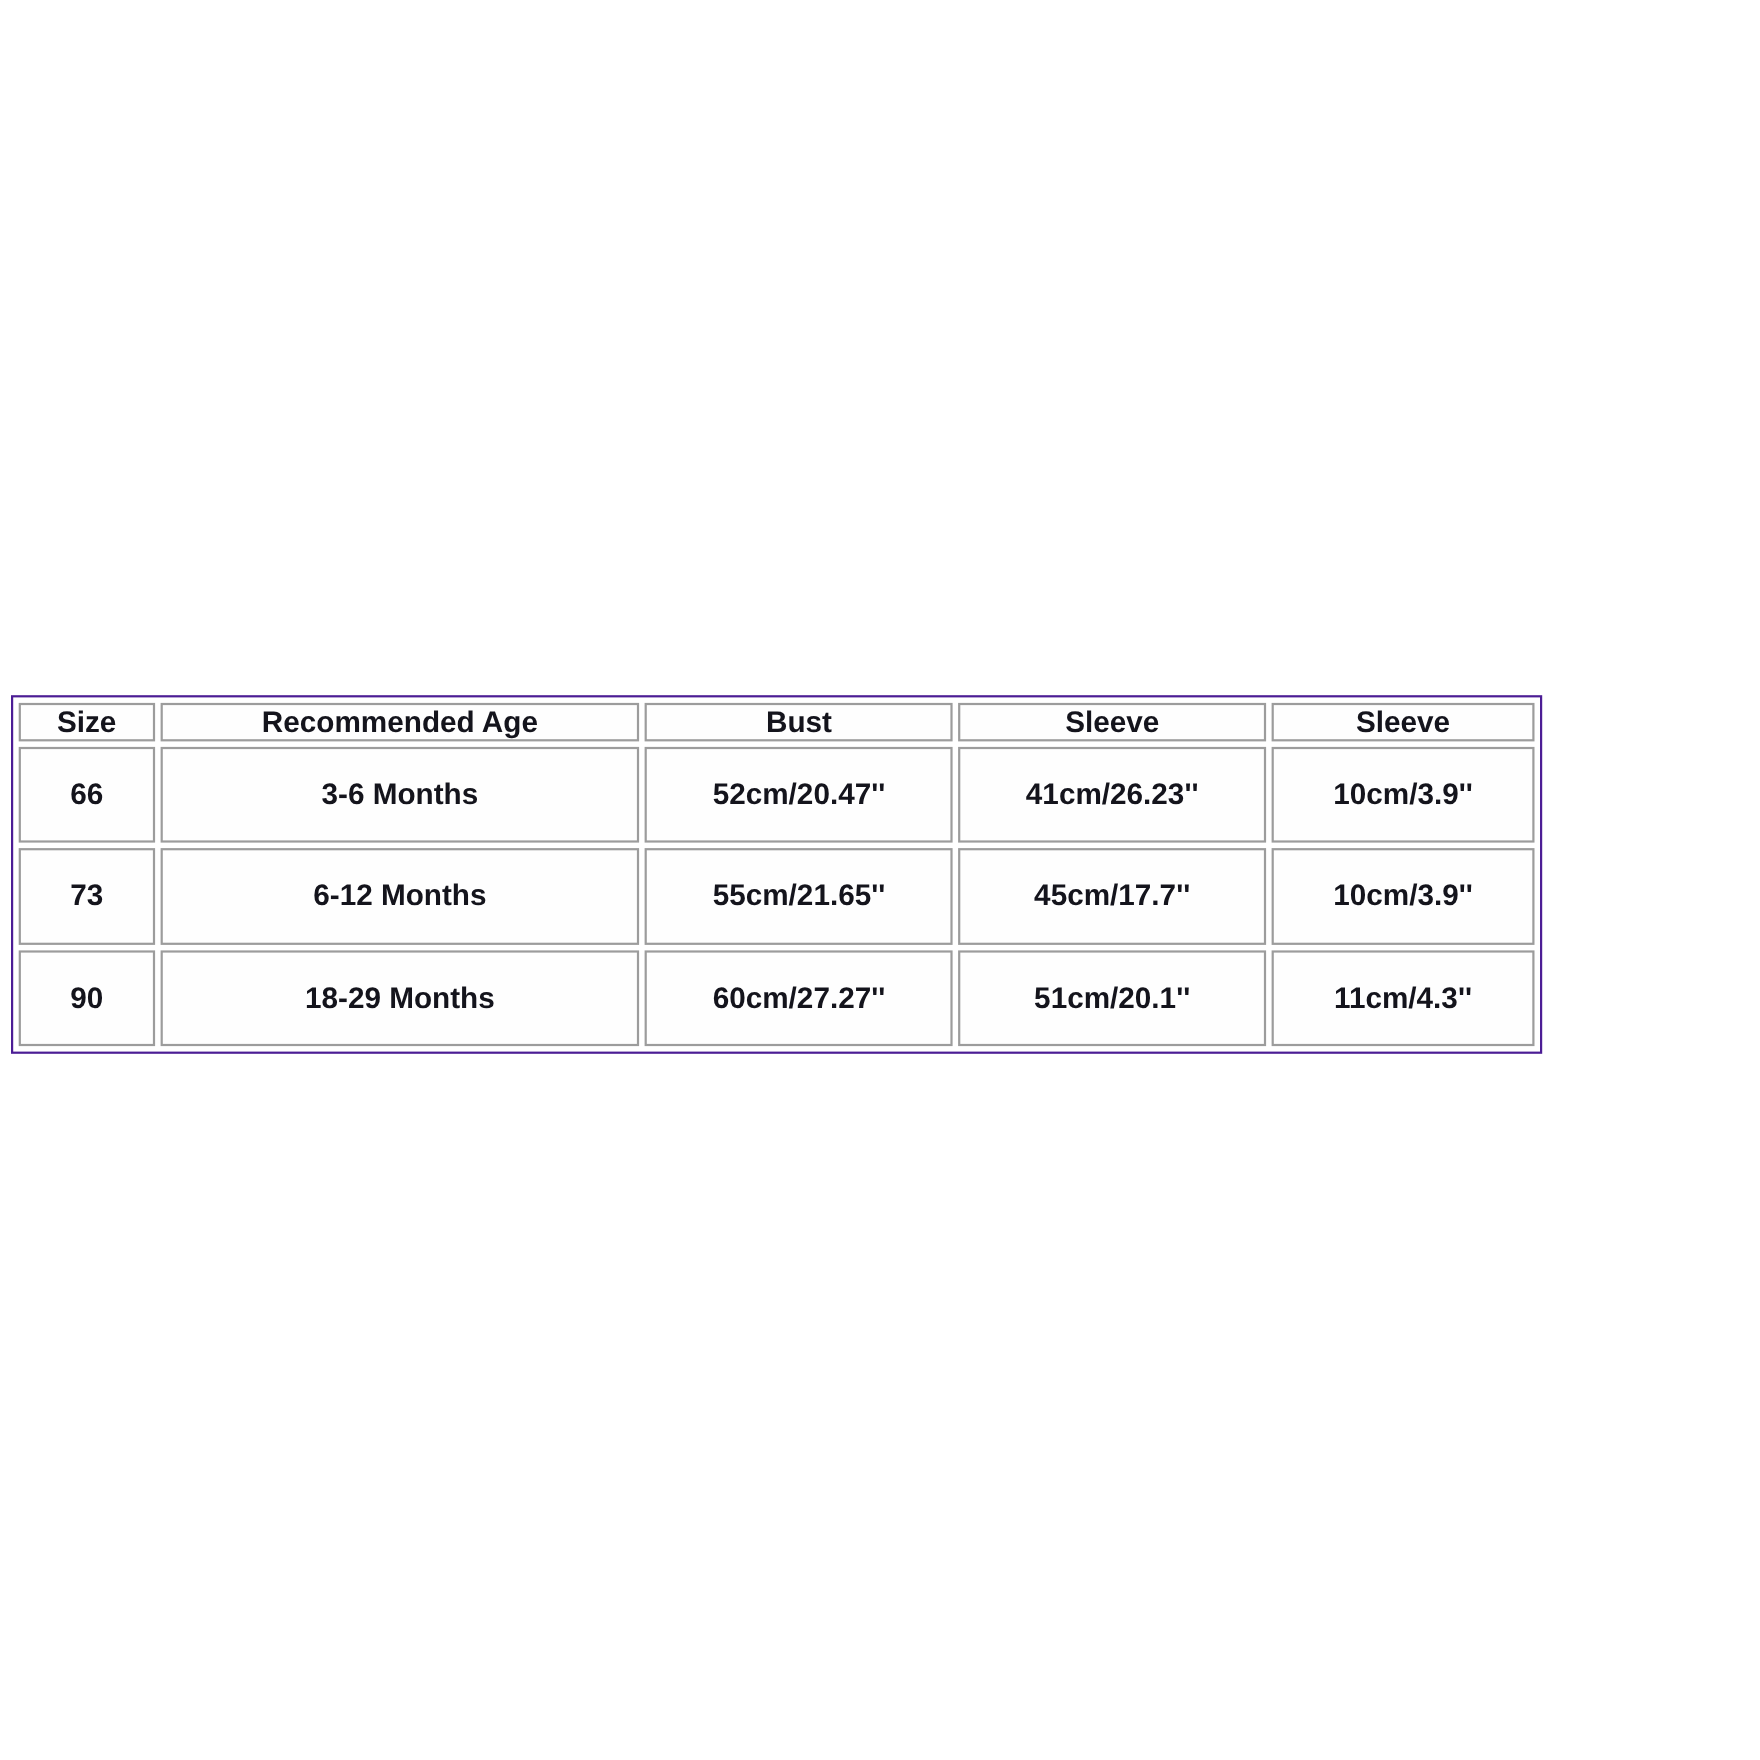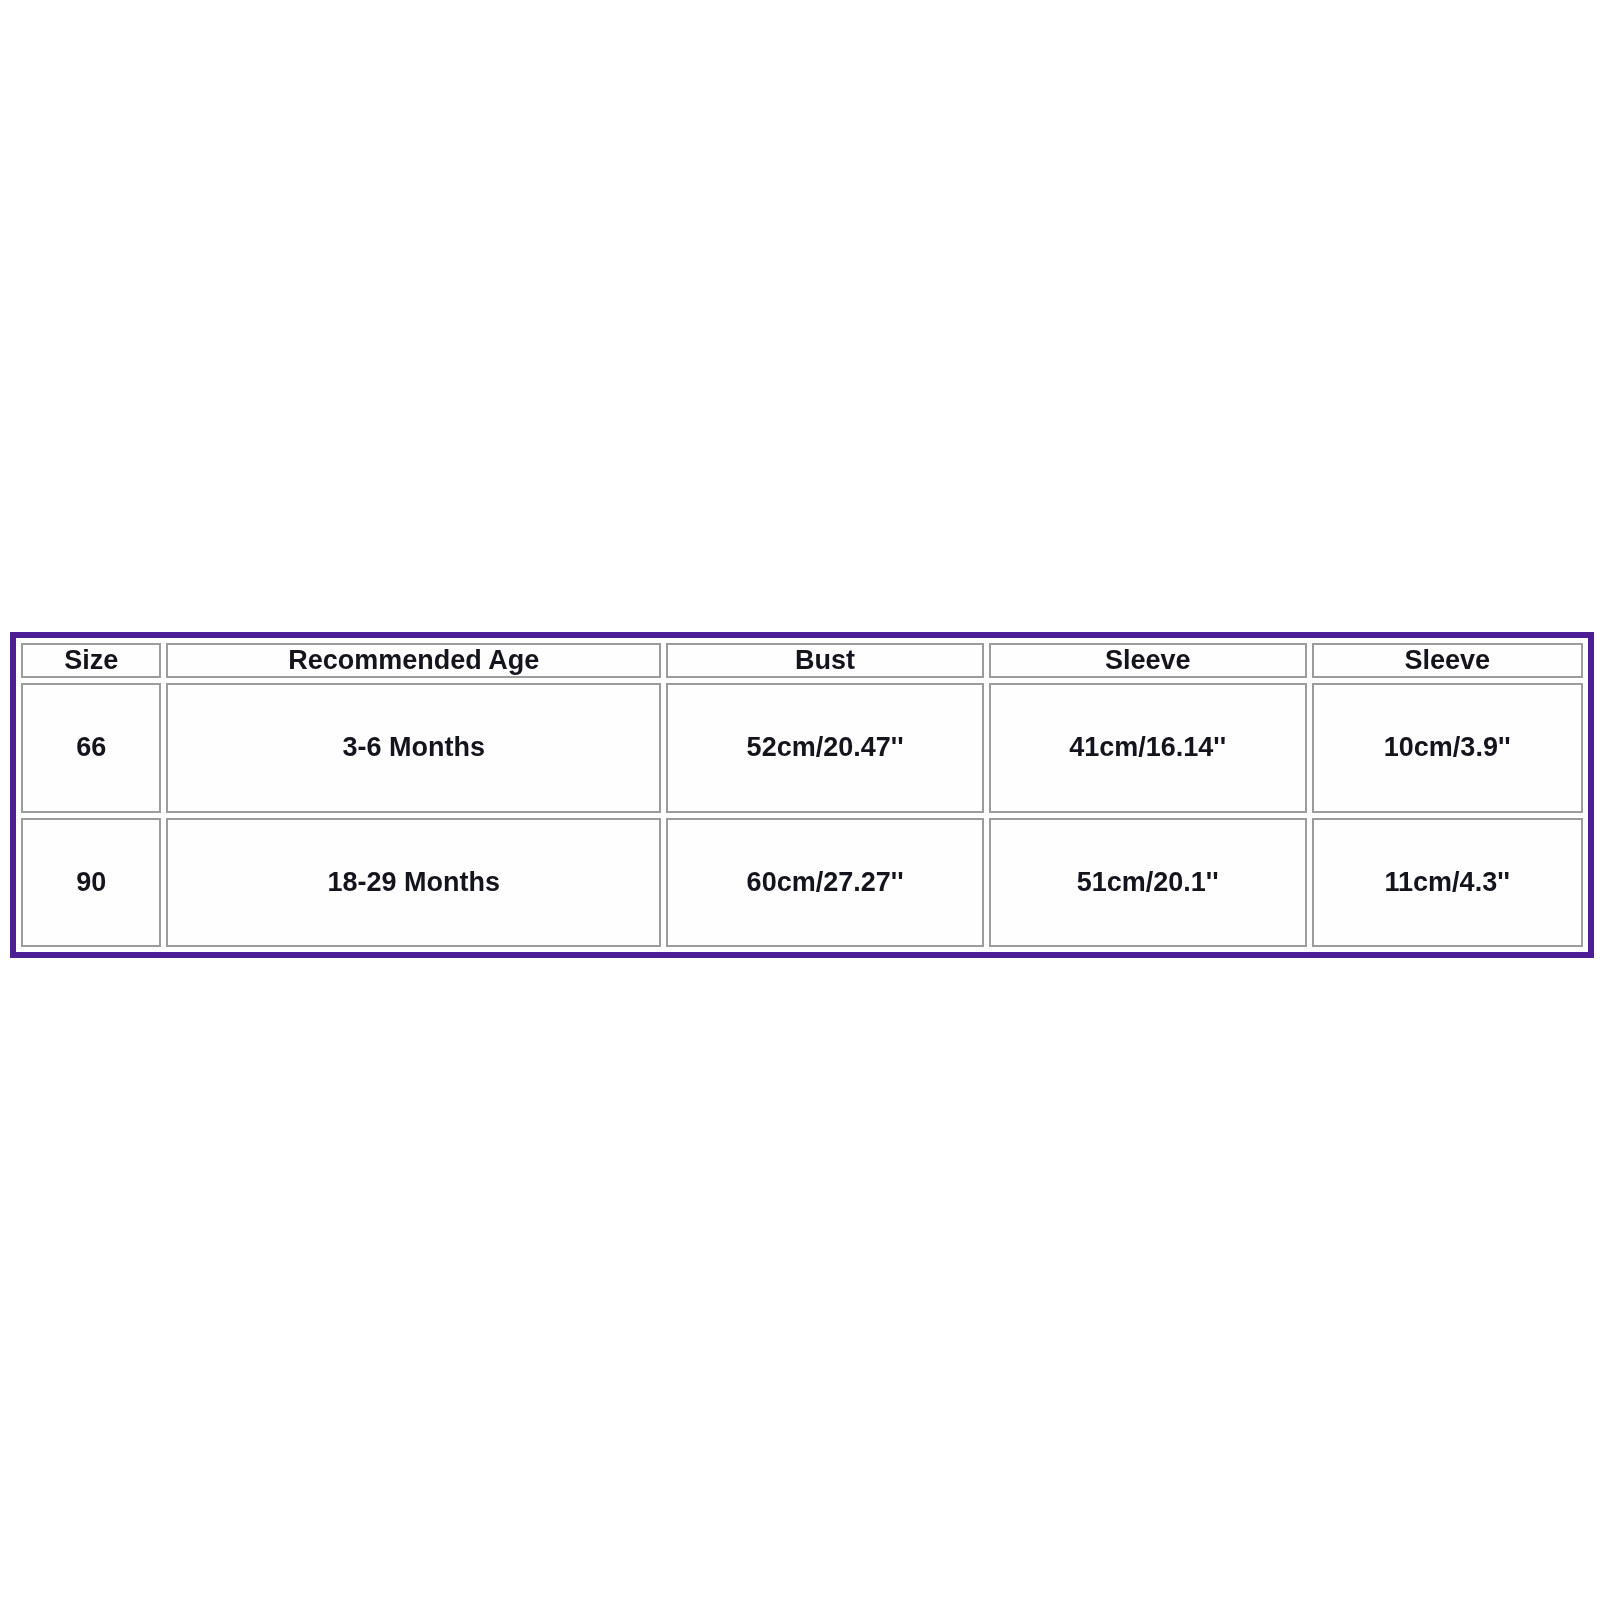--- a/index.html
+++ b/index.html
@@ -15,23 +15,23 @@
   }
   .page {
     position: absolute;
     inset: 0;
     background: #ffffff;
   }
   table.size-chart {
     position: absolute;
     left: 10px;
     top: 632px;
-    width: 1584px;
+    width: 1392px;
     height: 326px;
-    border: 6px solid #4c1d95;
+    border: 2px solid #4c1d95;
     border-collapse: separate;
     border-spacing: 5px;
     background: #ffffff;
     table-layout: fixed;
   }
   table.size-chart th,
   table.size-chart td {
     border: 2px solid #9c9c9c;
     background: #fefefe;
     text-align: center;
@@ -69,21 +69,28 @@
         <th>Bust</th>
         <th>Sleeve</th>
         <th>Sleeve</th>
       </tr>
     </thead>
     <tbody>
       <tr>
         <td>66</td>
         <td>3-6 Months</td>
         <td>52cm/20.47''</td>
-        <td>41cm/16.14''</td>
+        <td>41cm/26.23''</td>
+        <td>10cm/3.9''</td>
+      </tr>
+      <tr>
+        <td>73</td>
+        <td>6-12 Months</td>
+        <td>55cm/21.65''</td>
+        <td>45cm/17.7''</td>
         <td>10cm/3.9''</td>
       </tr>
       <tr>
         <td>90</td>
         <td>18-29 Months</td>
         <td>60cm/27.27''</td>
         <td>51cm/20.1''</td>
         <td>11cm/4.3''</td>
       </tr>
     </tbody>

